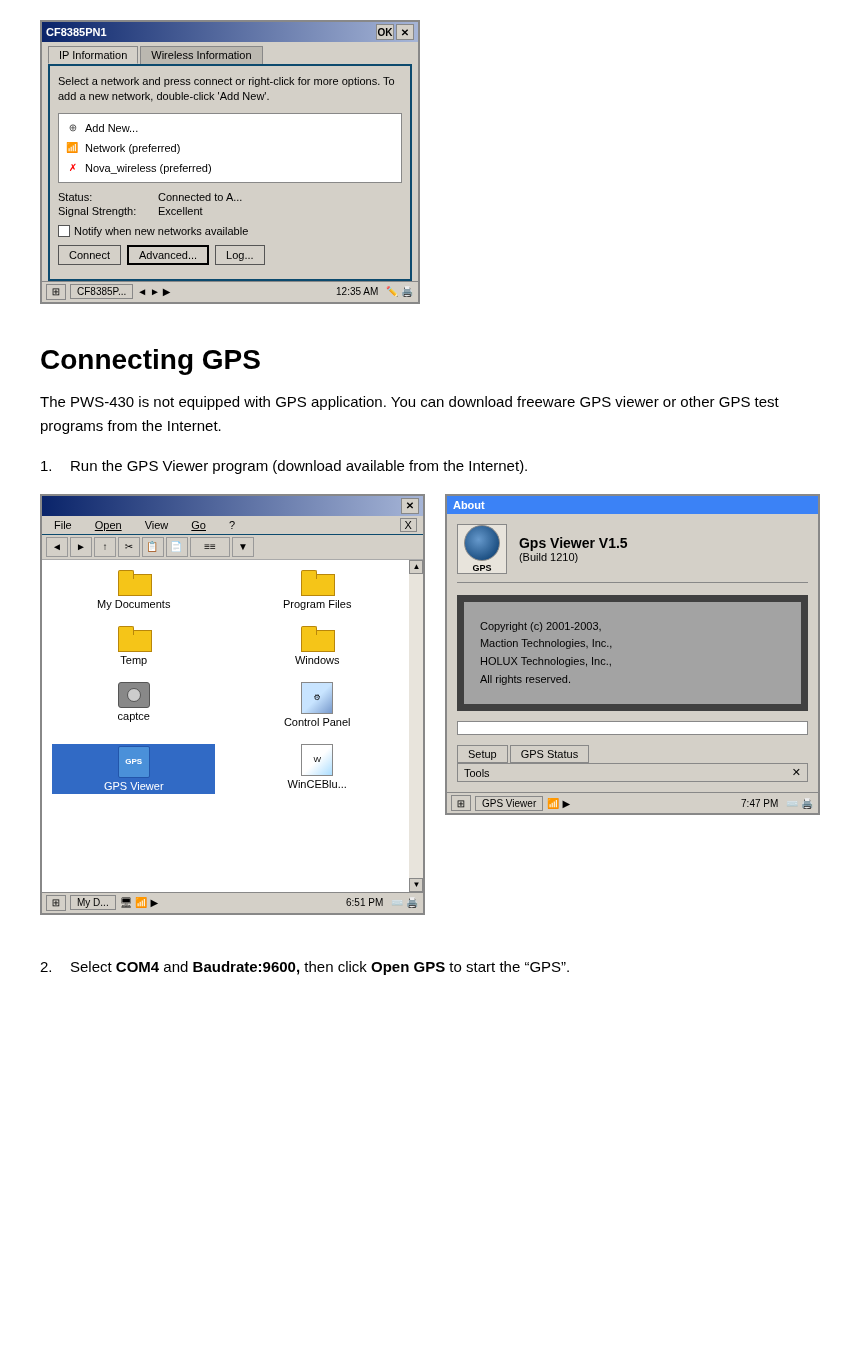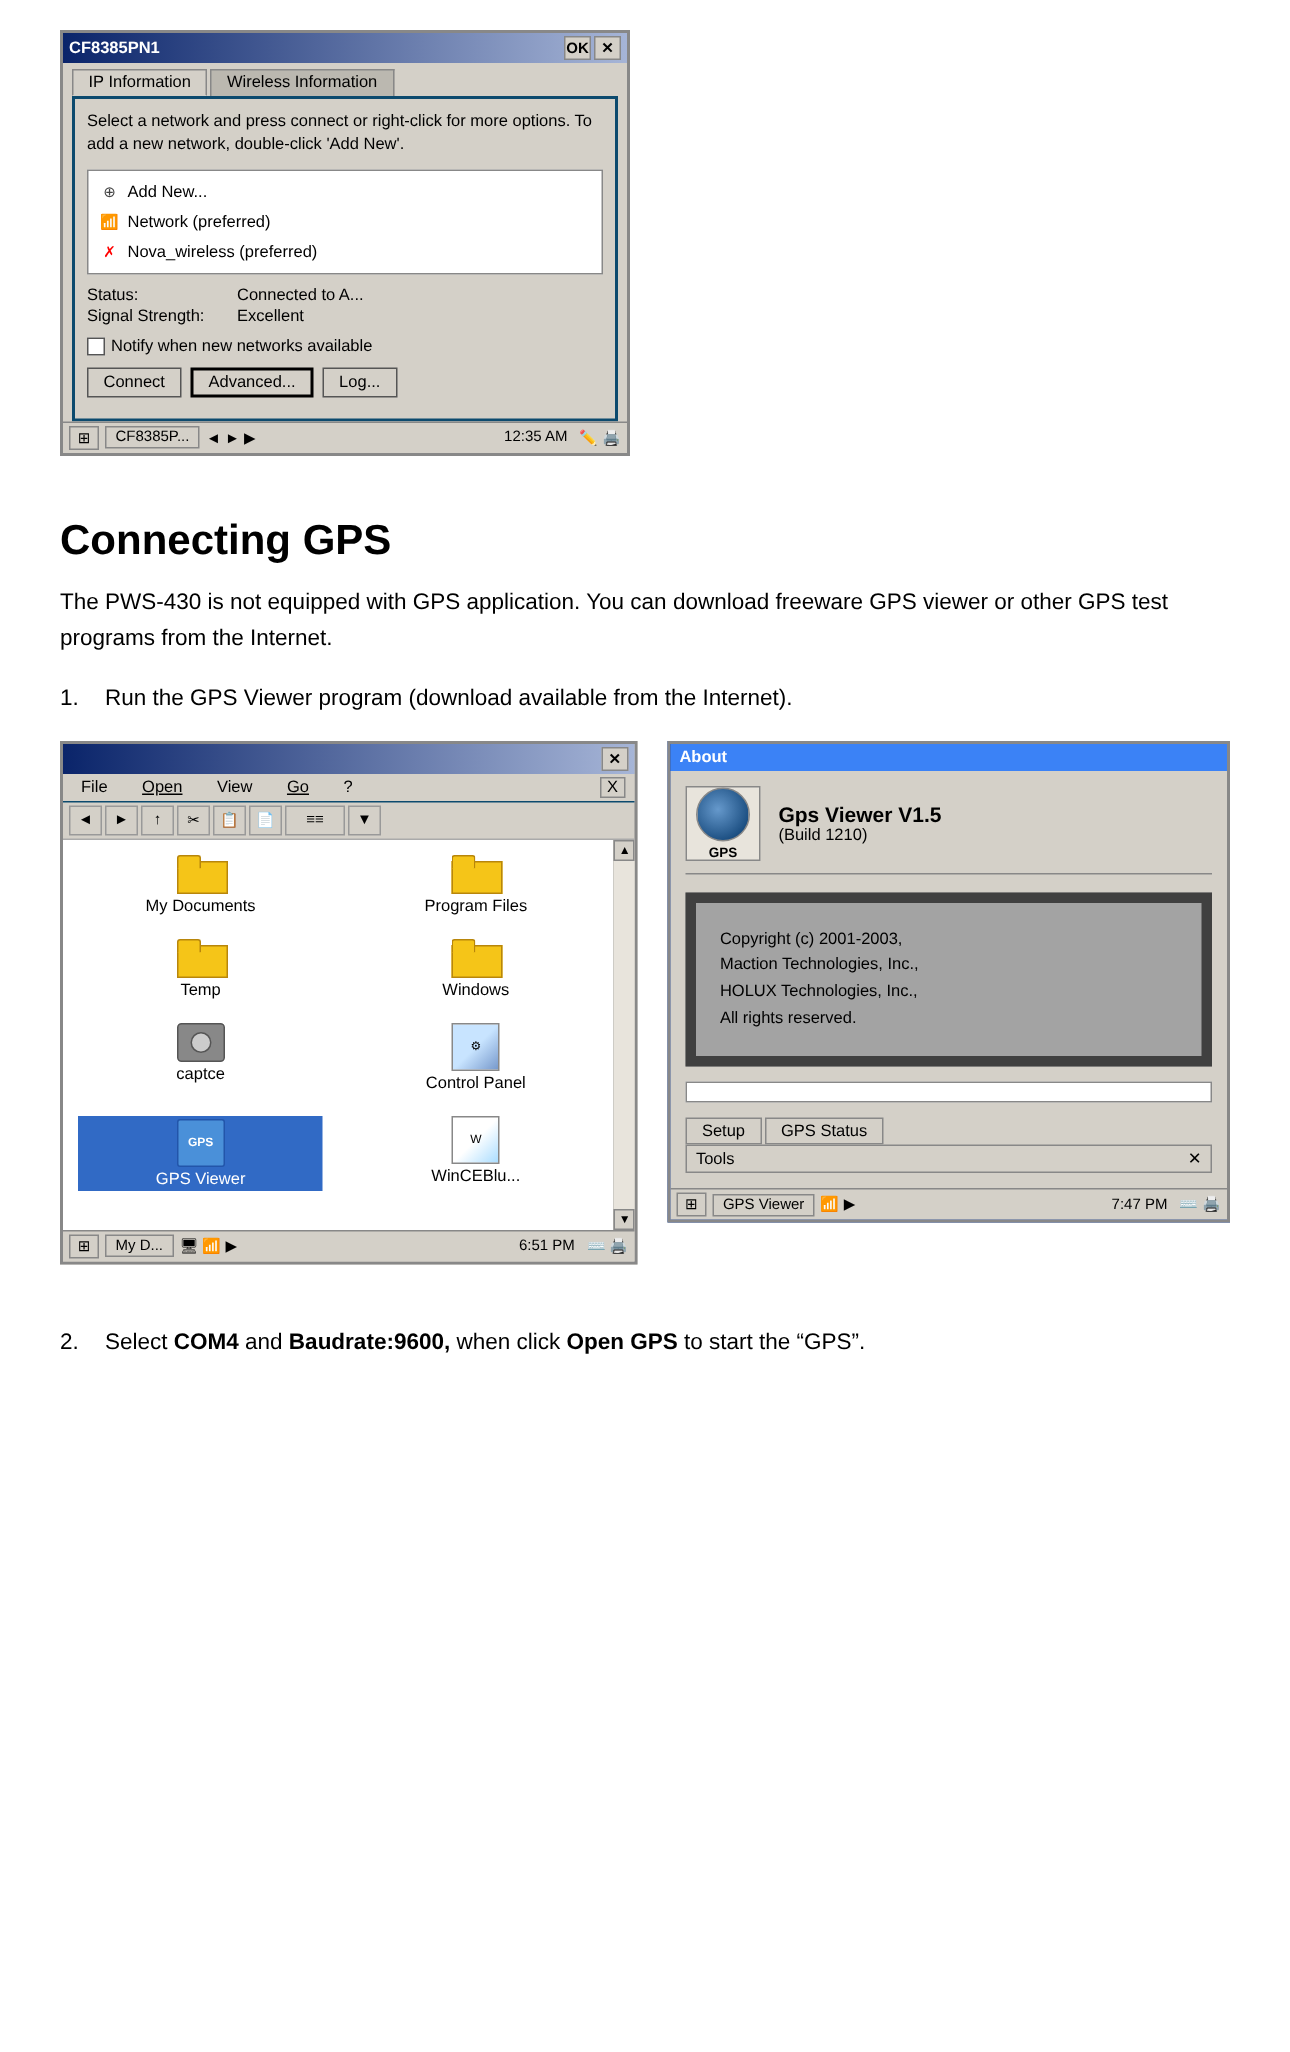--- a/index.html
+++ b/index.html
@@ -286,21 +286,21 @@
       height: 20px;
       display: flex;
       align-items: center;
       justify-content: center;
       font-size: 10px;
       cursor: pointer;
     }
 
     .explorer-content {
       background: white;
-      height: 260px;
+      height: 332px;
       padding: 10px;
       display: grid;
       grid-template-columns: 1fr 1fr;
       gap: 16px 20px;
       align-content: start;
     }
 
     .file-item {
       display: flex;
       flex-direction: column;
@@ -744,15 +744,15 @@
       <span class="taskbar-time">7:47 PM</span>
       <span style="font-size:10px; margin-left:4px">⌨️ 🖨️</span>
     </div>
   </div>
 
 </div>
 
 <div class="step-item">
   <span class="step-number">2.</span>
   <span>
-    <span>Select </span><span class="bold-text">COM4</span><span> and </span><span class="bold-text">Baudrate:9600,</span><span> when click </span><span class="bold-text">Open GPS</span><span> to start the “GPS”.</span>
+    <span>Select </span><span class="bold-text">COM4</span><span> and </span><span class="bold-text">Baudrate:9600,</span><span> then click </span><span class="bold-text">Open GPS</span><span> to start the “GPS”.</span>
   </span>
 </div>
 
 </body></html>

